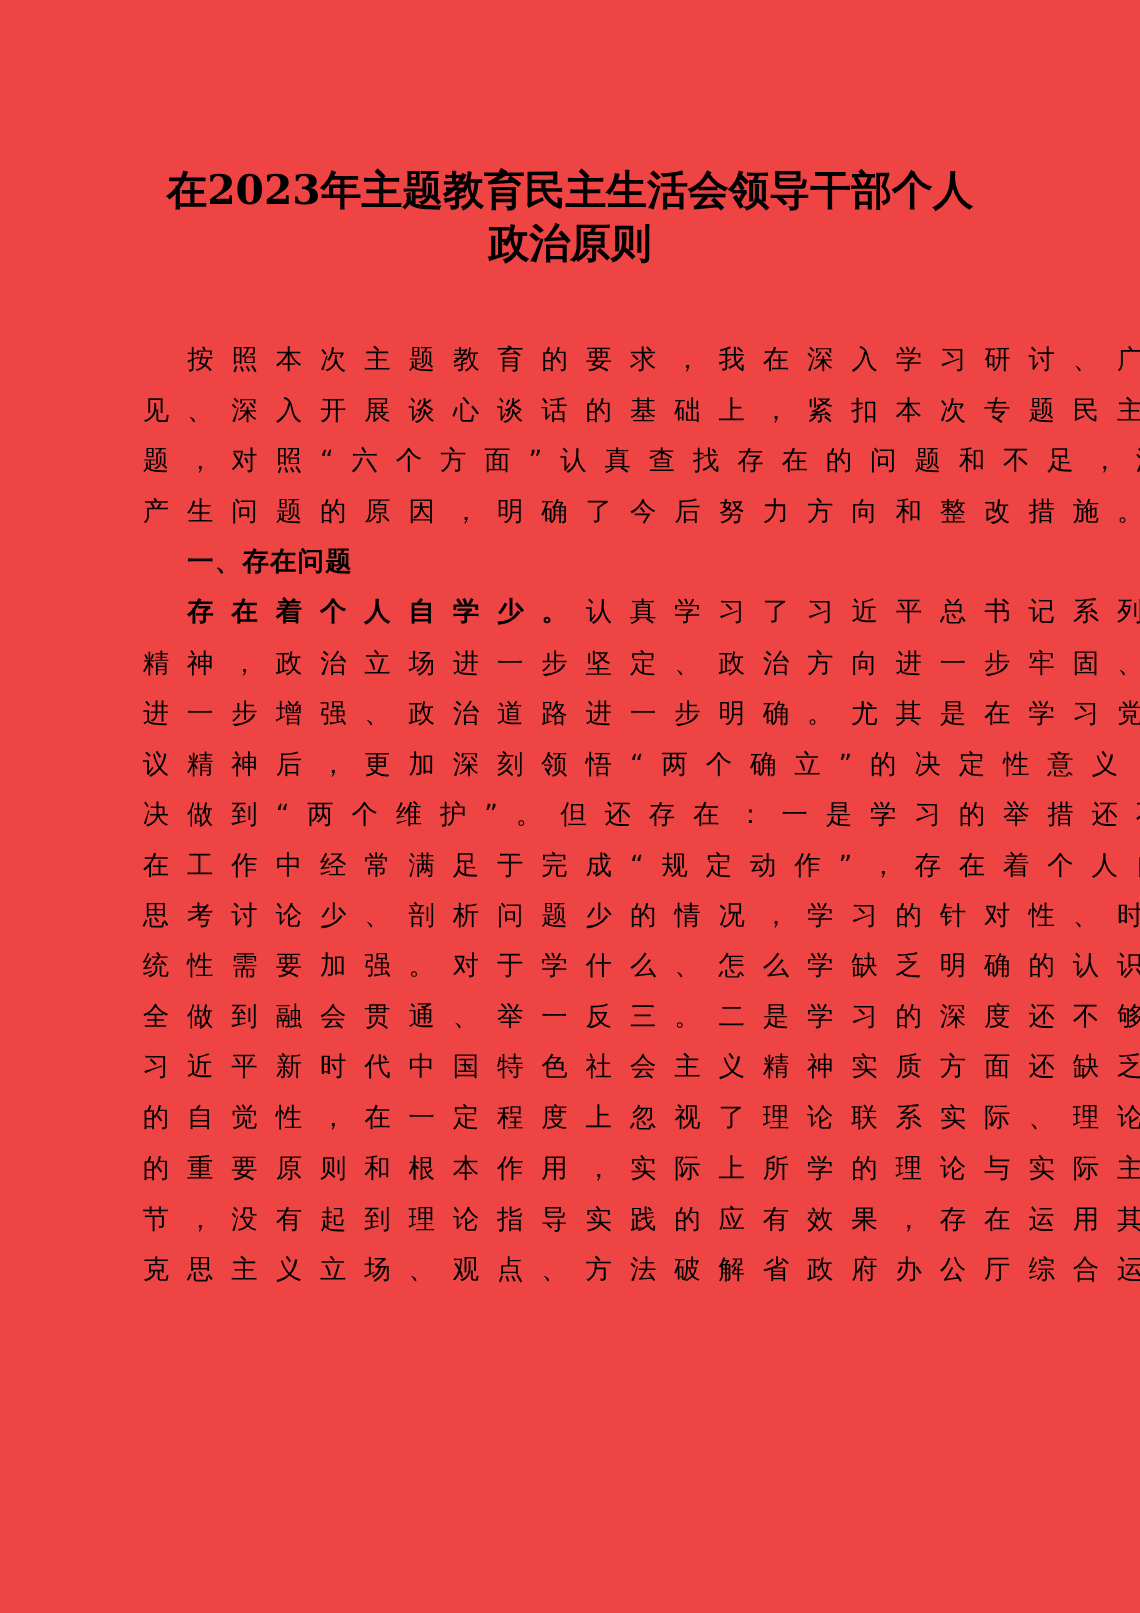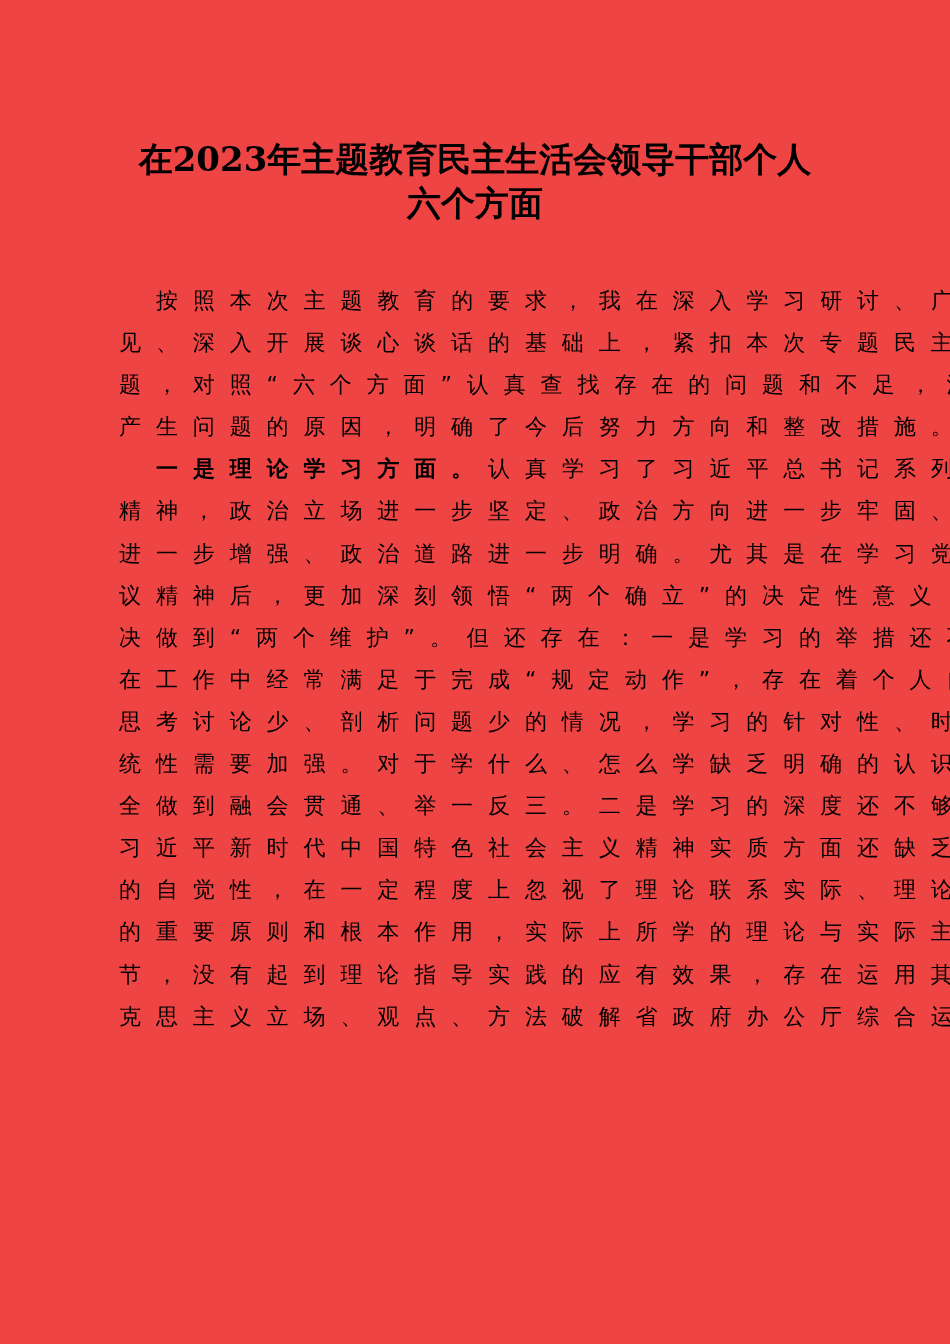--- a/index.html
+++ b/index.html
@@ -61,31 +61,32 @@
       font-weight: bold;
     }
   </style>
 </head>
 <body>
 
 <div class="page">
 
   <div class="title">
     <span class="line">在2023年主题教育民主生活会领导干部个人</span>
-    <span class="line">六个方面</span>
+    <span class="line">政治原则</span>
   </div>
 
   <div class="body">
     <span class="ln indent">按照本次主题教育的要求，我在深入学习研讨、广泛征求意</span>
     <span class="ln">见、深入开展谈心谈话的基础上，紧扣本次专题民主生活会主</span>
     <span class="ln">题，对照“六个方面”认真查找存在的问题和不足，深刻剖析</span>
     <span class="ln">产生问题的原因，明确了今后努力方向和整改措施。现作对照</span>
 
+    <span class="ln indent heading">一、存在问题</span>
 
-    <span class="ln indent"><span class="bold-lead">一是理论学习方面。</span><span>认真学习了习近平总书记系列重要讲话</span></span>
+    <span class="ln indent"><span class="bold-lead">存在着个人自学少。</span><span>认真学习了习近平总书记系列重要讲话</span></span>
     <span class="ln">精神，政治立场进一步坚定、政治方向进一步牢固、政治原则</span>
     <span class="ln">进一步增强、政治道路进一步明确。尤其是在学习党的xx大会</span>
     <span class="ln">议精神后，更加深刻领悟“两个确立”的决定性意义，更加坚</span>
     <span class="ln">决做到“两个维护”。但还存在：一是学习的举措还不够多。</span>
     <span class="ln">在工作中经常满足于完成“规定动作”，存在着个人自学少、</span>
     <span class="ln">思考讨论少、剖析问题少的情况，学习的针对性、时效性、系</span>
     <span class="ln">统性需要加强。对于学什么、怎么学缺乏明确的认识，没有完</span>
     <span class="ln">全做到融会贯通、举一反三。二是学习的深度还不够。在领会</span>
     <span class="ln">习近平新时代中国特色社会主义精神实质方面还缺乏一以贯之</span>
     <span class="ln">的自觉性，在一定程度上忽视了理论联系实际、理论指导实践</span>

